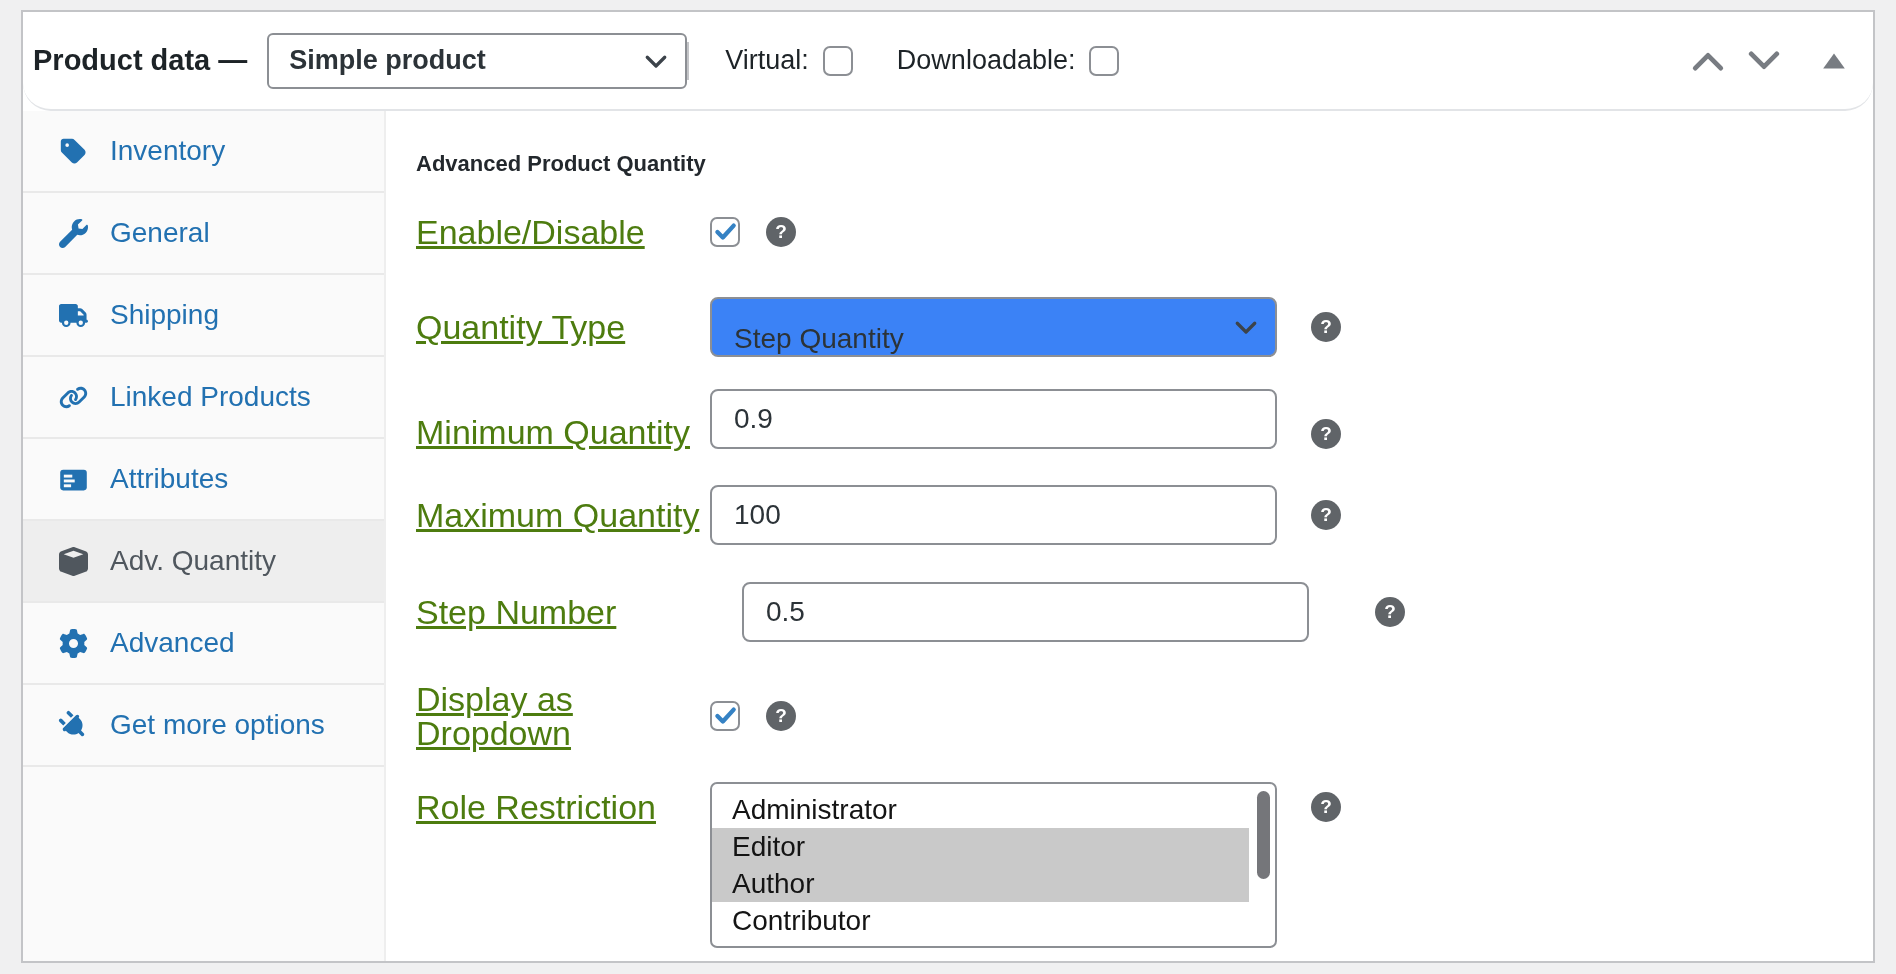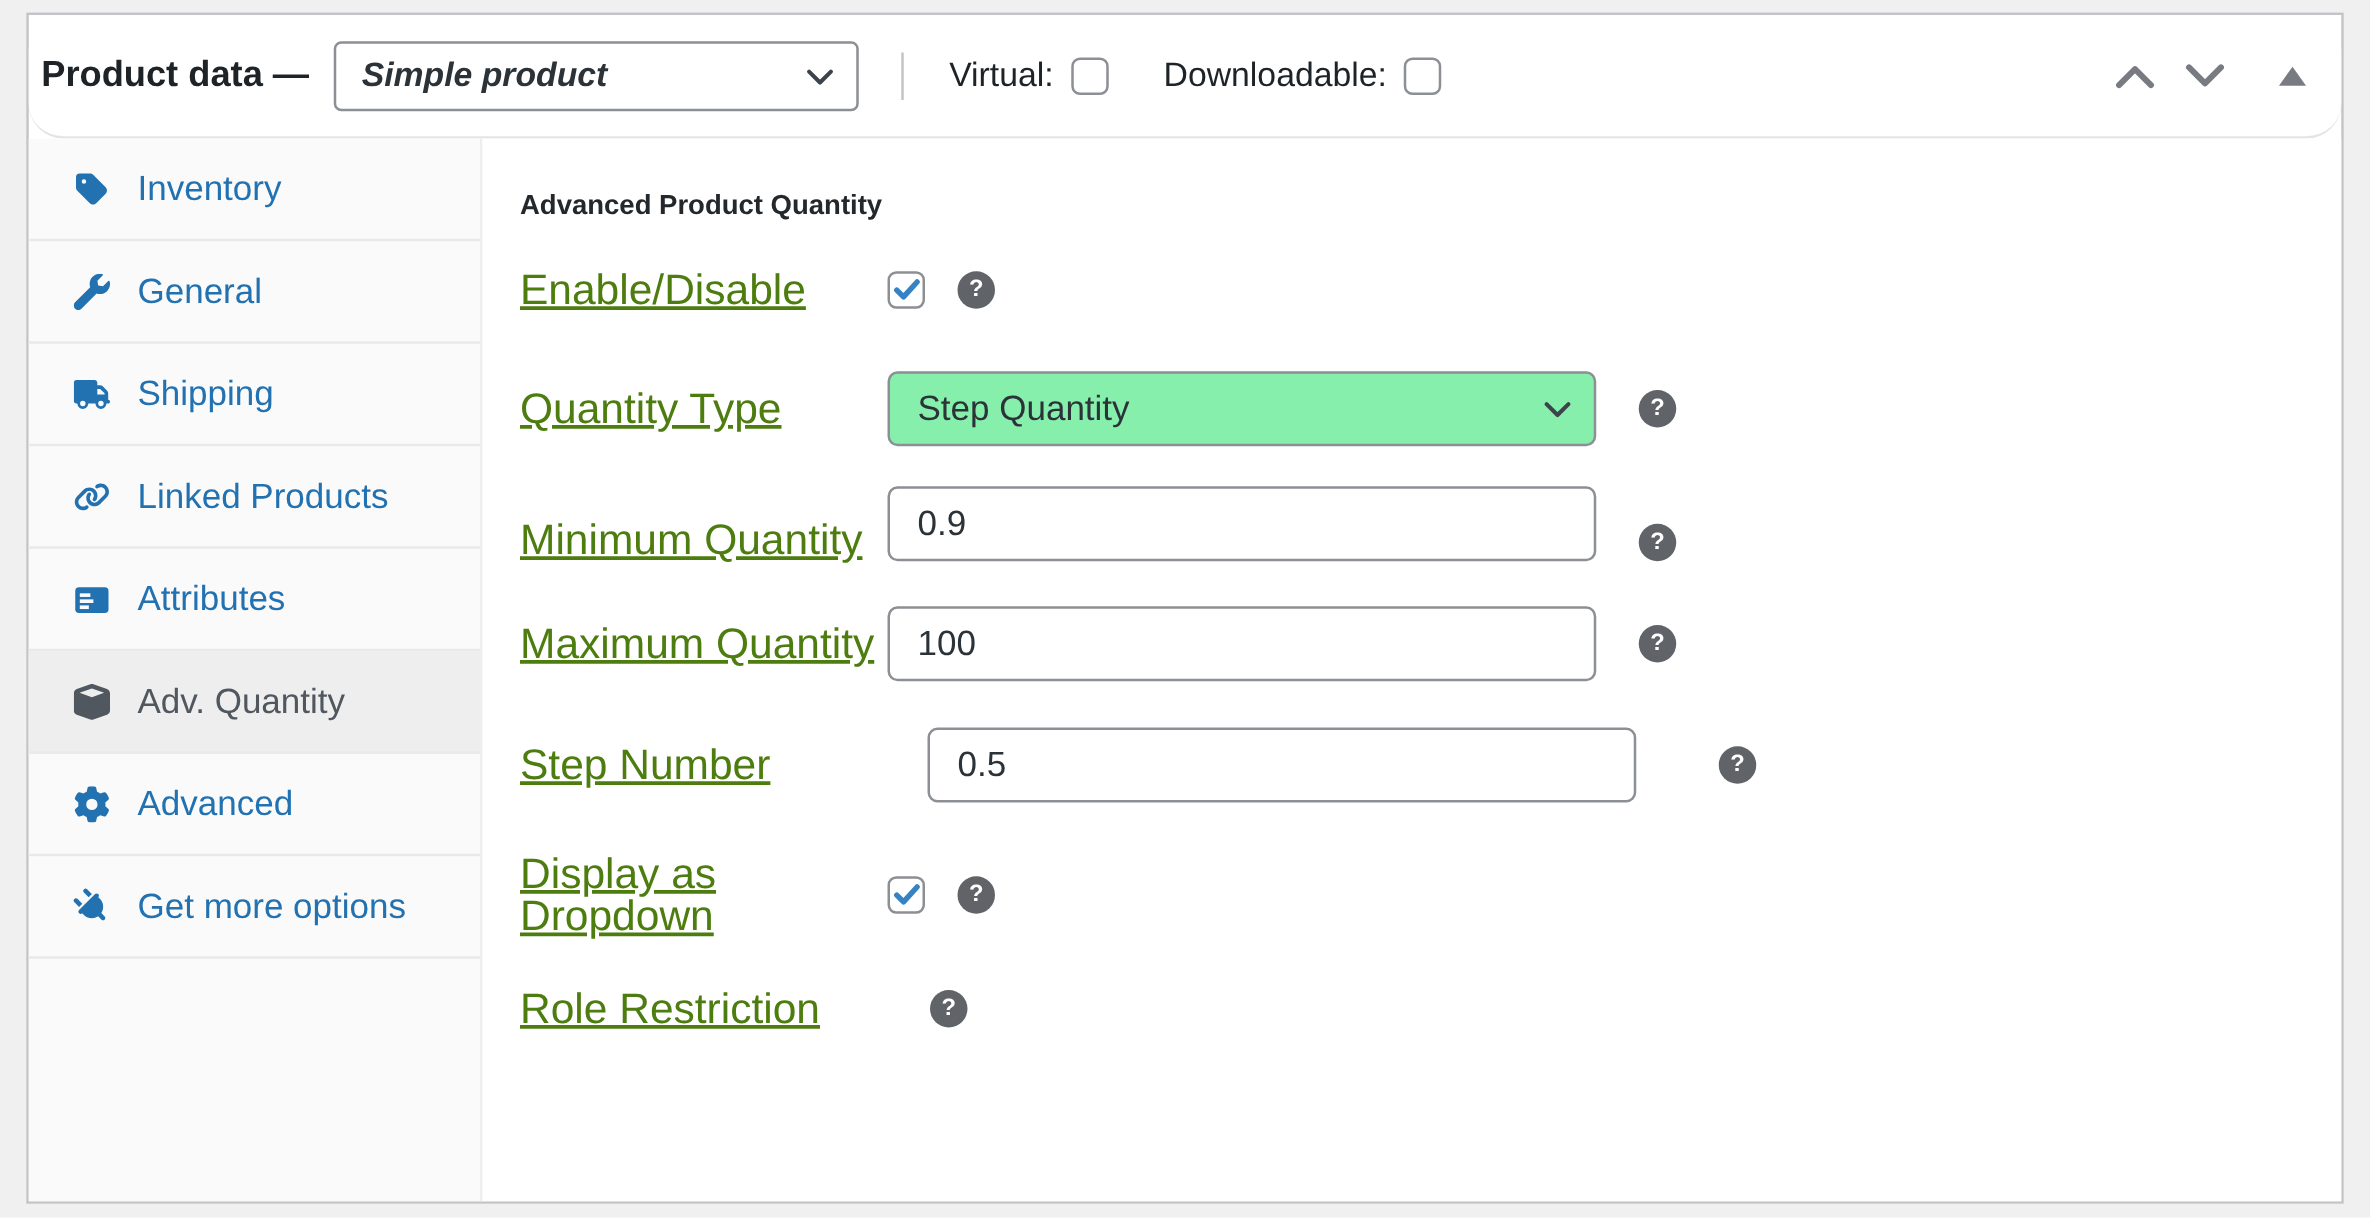--- a/index.html
+++ b/index.html
@@ -25,21 +25,21 @@
     padding:0 26px 0 10px;
     border-bottom:2px solid #e2e4e7;
     background:#fff;
     border-radius:28px;
   }
   .mb-title { font-size:29px; font-weight:bold; color:#1d2327; margin-right:20px; white-space:nowrap; }
   .type-select {
     position:relative; width:420px; height:56px;
     border:2px solid #8c8f94; border-radius:6px; background:#fff;
     display:flex; align-items:center; padding:0 56px 0 20px;
-    cursor:pointer; margin-right:34px;font-style:italic;
+    cursor:pointer; 
   }
   .type-select .sel-text { font-size:27px; font-weight:bold; color:#2c3338; }
   .sel-chevron { position:absolute; right:14px; top:50%; transform:translateY(-50%); width:30px; height:30px; }
   .hdr-divider { width:2px; height:38px; background:#c3c4c7; margin-right:36px; }
   .hdr-check-label { font-size:27px; font-weight:normal; color:#1d2327; margin-right:14px; white-space:nowrap; }
   .checkbox {
     width:30px; height:30px; background:#fff;
     border:2px solid #8c8f94; border-radius:7px;
     display:inline-flex; align-items:center; justify-content:center;
     cursor:pointer; flex:0 0 auto;
@@ -79,22 +79,22 @@
   .row-select { margin-bottom:32px; }
   .row-min    { margin-bottom:36px;align-items:flex-end; }
   .row-max    { margin-bottom:37px; }
   .row-step   { margin-bottom:40px;gap:32px; }
   .row-check2 { margin-bottom:32px; }
   .frow.top-align { align-items:flex-start; }
   .frow.top-align .flabel { margin-top:8px; }
 
   .wc-select {
     position:relative; width:567px; height:60px;
-    border:2px solid #8c8f94; border-radius:8px; background:#86efac;
-    display:flex; align-items:center; padding:0 60px 0 22px; cursor:pointer;
+    border:2px solid #8c8f94; border-radius:8px; background:#3b82f6;
+    display:flex; align-items:flex-end; padding:0 60px 0 22px; cursor:pointer;
   }
   .wc-select .sel-text { font-size:28px; color:#2c3338; }
   .wc-input {
     width:567px; height:60px;
     border:2px solid #8c8f94; border-radius:8px; background:#fff;
     font-size:28px; color:#2c3338; padding:0 22px;
     font-family:"Liberation Sans","DejaVu Sans",sans-serif;
   }
   .help-tip {
     width:30px; height:30px; border-radius:50%;
@@ -289,19 +289,26 @@
           <span class="checkbox">
             <svg viewBox="0 0 24 24">
                 <path d="M5 13l5 5L20 7" fill="none" stroke="#3582c4" stroke-width="4" stroke-linecap="round" stroke-linejoin="round"></path>
               </svg>
           </span>
           <span class="help-tip after-check">?</span>
         </div>
 
         <div class="frow top-align">
           <span class="flabel">Role Restriction</span>
+          <div class="multiselect">
+            <div class="ms-option">Administrator</div>
+            <div class="ms-option selected">Editor</div>
+            <div class="ms-option selected">Author</div>
+            <div class="ms-option">Contributor</div>
+            <div class="ms-scrollbar"></div>
+          </div>
           <span class="help-tip ms-help">?</span>
         </div>
 
       </div>
     </div>
   </div>
 </div>
 
 </body></html>

